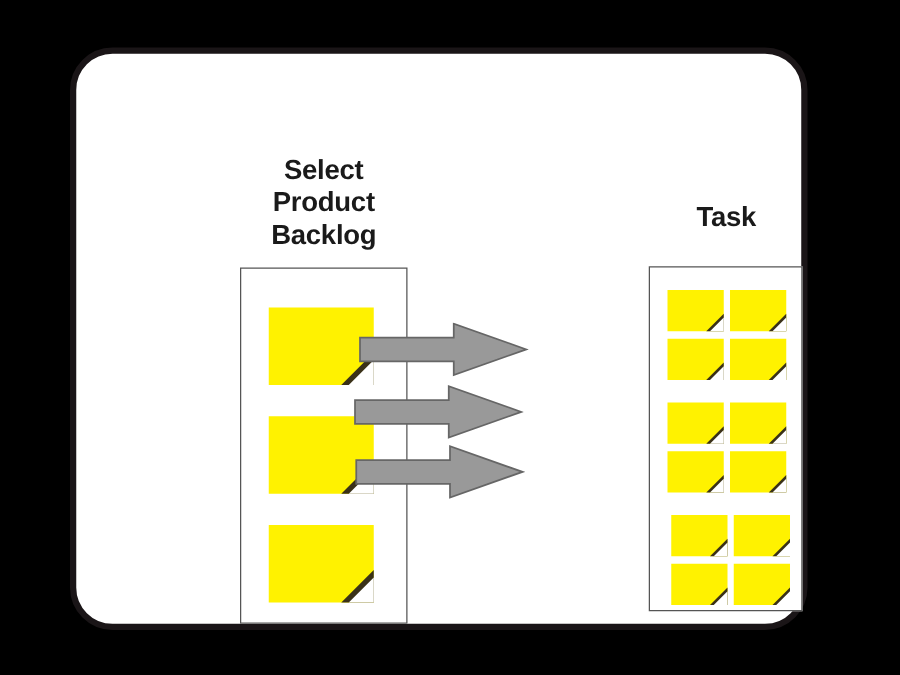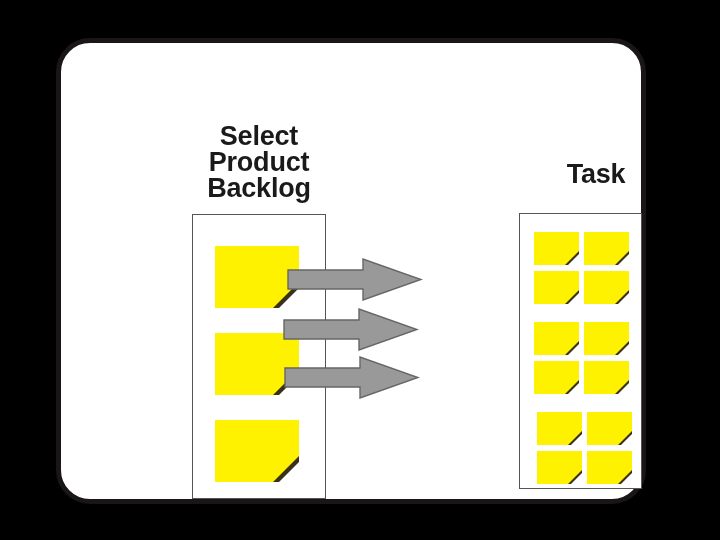--- a/index.html
+++ b/index.html
@@ -34,31 +34,31 @@
     box-sizing: border-box;
   }
 
   
   .heading {
     position: absolute;
     font-weight: bold;
     color: #1a1a1a;
     text-align: center;
     line-height: 26px;
-    font-size: 27px;
+    font-size: 22px;
     letter-spacing: -0.2px;
     white-space: pre-line;
   }
   #backlog-title {
     left: 118px;
     top: 80px;
     width: 160px;
   }
   #task-title {
-    left: 470px;
+    left: 455px;
     top: 118px;
     width: 130px;
   }
 
   
   .panel {
     position: absolute;
     background: #ffffff;
     border: 1px solid #555555;
     box-sizing: border-box;

